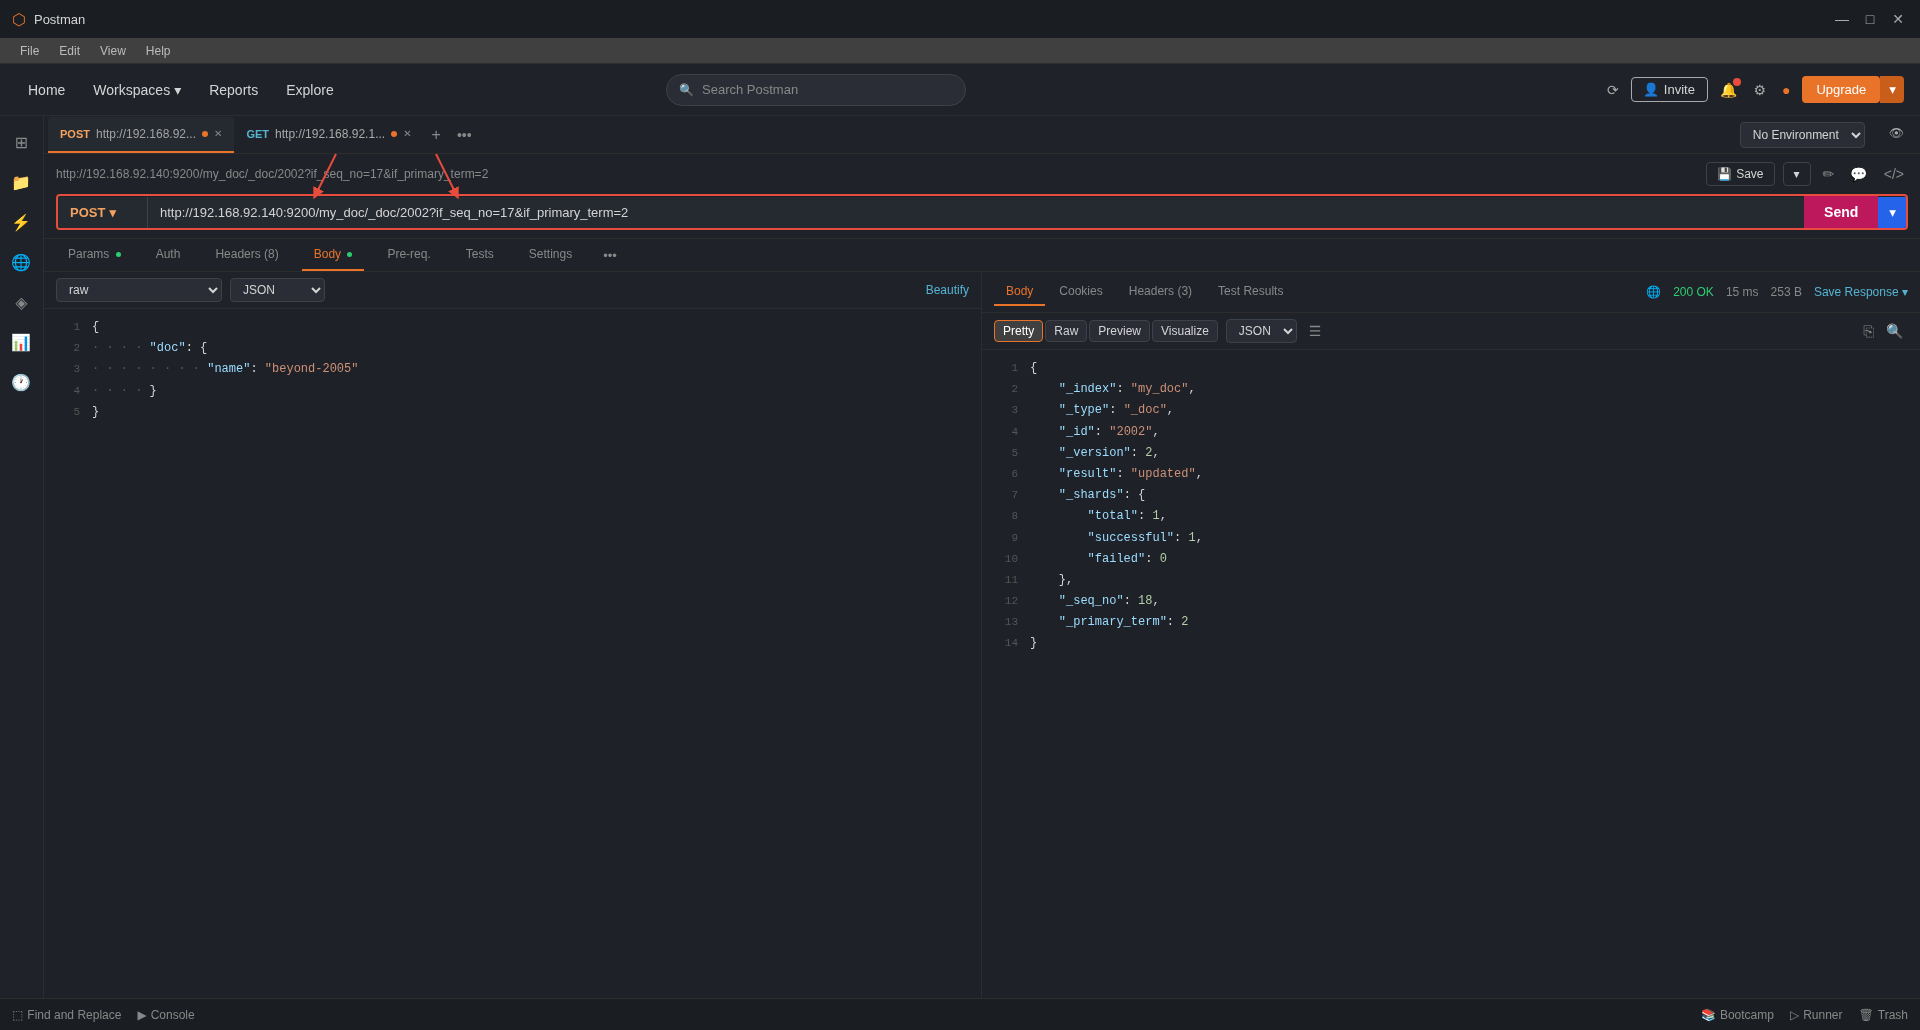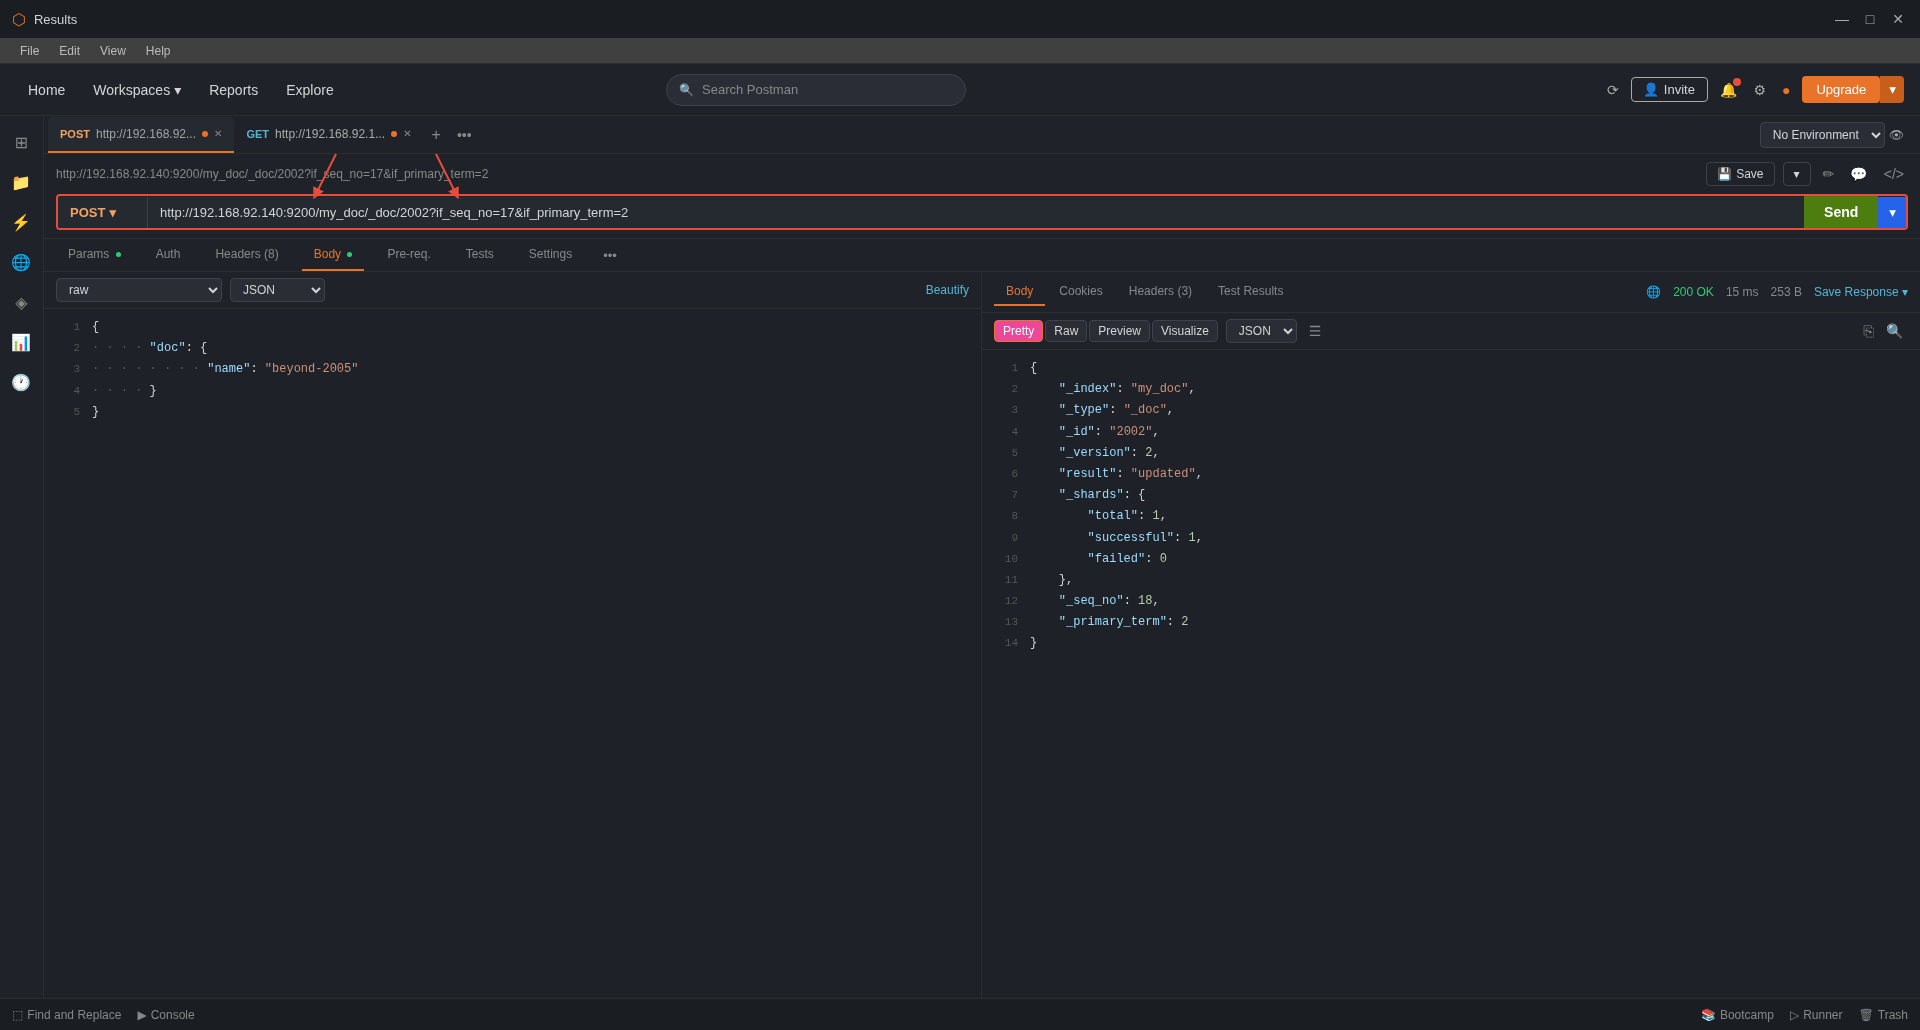--- a/index.html
+++ b/index.html
@@ -104,21 +104,21 @@
       border-radius: 4px 4px 0 0;
     }
     .tab.active { color: #d4d4d4; background: #252930; border-bottom: 2px solid #e97429; }
     .tab-method { font-size: 11px; font-weight: 600; }
     .tab-method.post { color: #f4a261; }
     .tab-method.get { color: #56b4d3; }
     .tab-dot { width: 6px; height: 6px; border-radius: 50%; background: #e97429; }
     .tab-close { color: #888; font-size: 10px; cursor: pointer; }
     .tab-add { background: none; border: none; color: #888; cursor: pointer; font-size: 16px; padding: 4px 8px; }
     .tab-more { color: #888; cursor: pointer; font-size: 14px; padding: 4px 8px; }
-    .tabs-env { margin-left: auto; display: flex; align-items: center; gap: 0; color: #888; font-size: 12px; padding-right: 8px; }
+    .tabs-env { margin-left: auto; display: flex; align-items: flex-start; gap: 20px; color: #888; font-size: 12px; padding-right: 8px; }
     .env-select { background: #2a2d35; border: 1px solid #3d4148; color: #d4d4d4; border-radius: 4px; padding: 4px 8px; font-size: 12px; cursor: pointer; }
 
     
     .content-area {
       flex: 1;
       display: flex;
       flex-direction: column;
       background: #1f2329;
       overflow: hidden;
     }
@@ -167,21 +167,21 @@
     .url-input {
       flex: 1;
       background: #252930;
       border: none;
       color: #d4d4d4;
       font-size: 13px;
       padding: 8px 12px;
       outline: none;
     }
     .send-btn {
-      background: #4d7c0f;
+      background: #be185d;
       color: #fff;
       border: none;
       padding: 8px 20px;
       cursor: pointer;
       font-size: 14px;
       font-weight: 600;
     }
     .send-arrow {
       background: #2563eb;
       color: #fff;
@@ -355,21 +355,21 @@
     }
   </style>
 </head>
 <body>
 
 <div class="all-wrapper">
 
   <div class="title-bar">
     <div class="title-bar-left">
       <span class="title-bar-icon">⬡</span>
-      <span class="title-bar-title">Results</span>
+      <span class="title-bar-title">Postman</span>
     </div>
     <div class="title-bar-controls">
       <button class="title-bar-btn">—</button>
       <button class="title-bar-btn">□</button>
       <button class="title-bar-btn">✕</button>
     </div>
   </div>
 
   <div class="menu-bar">
     <span class="menu-item">File</span>
@@ -561,21 +561,21 @@
               <span style="color:#888;">🌐</span>
               <span class="status-ok">200 OK</span>
               <span class="status-info">15 ms</span>
               <span class="status-info">253 B</span>
               <button class="beautify-btn">Save Response ▾</button>
             </div>
           </div>
 
           <div class="resp-toolbar">
             <div style="display:flex; gap:2px;">
-              <button class="toolbar-select" style="background:#ec4899;color:#fff;border-color:#e97429;">Pretty</button>
+              <button class="toolbar-select" style="background:#404040;color:#fff;border-color:#e97429;">Pretty</button>
               <button class="toolbar-select">Raw</button>
               <button class="toolbar-select">Preview</button>
               <button class="toolbar-select">Visualize</button>
             </div>
             <select class="resp-format-select">
               <option>JSON</option>
               <option>XML</option>
               <option>HTML</option>
               <option>Text</option>
             </select>

